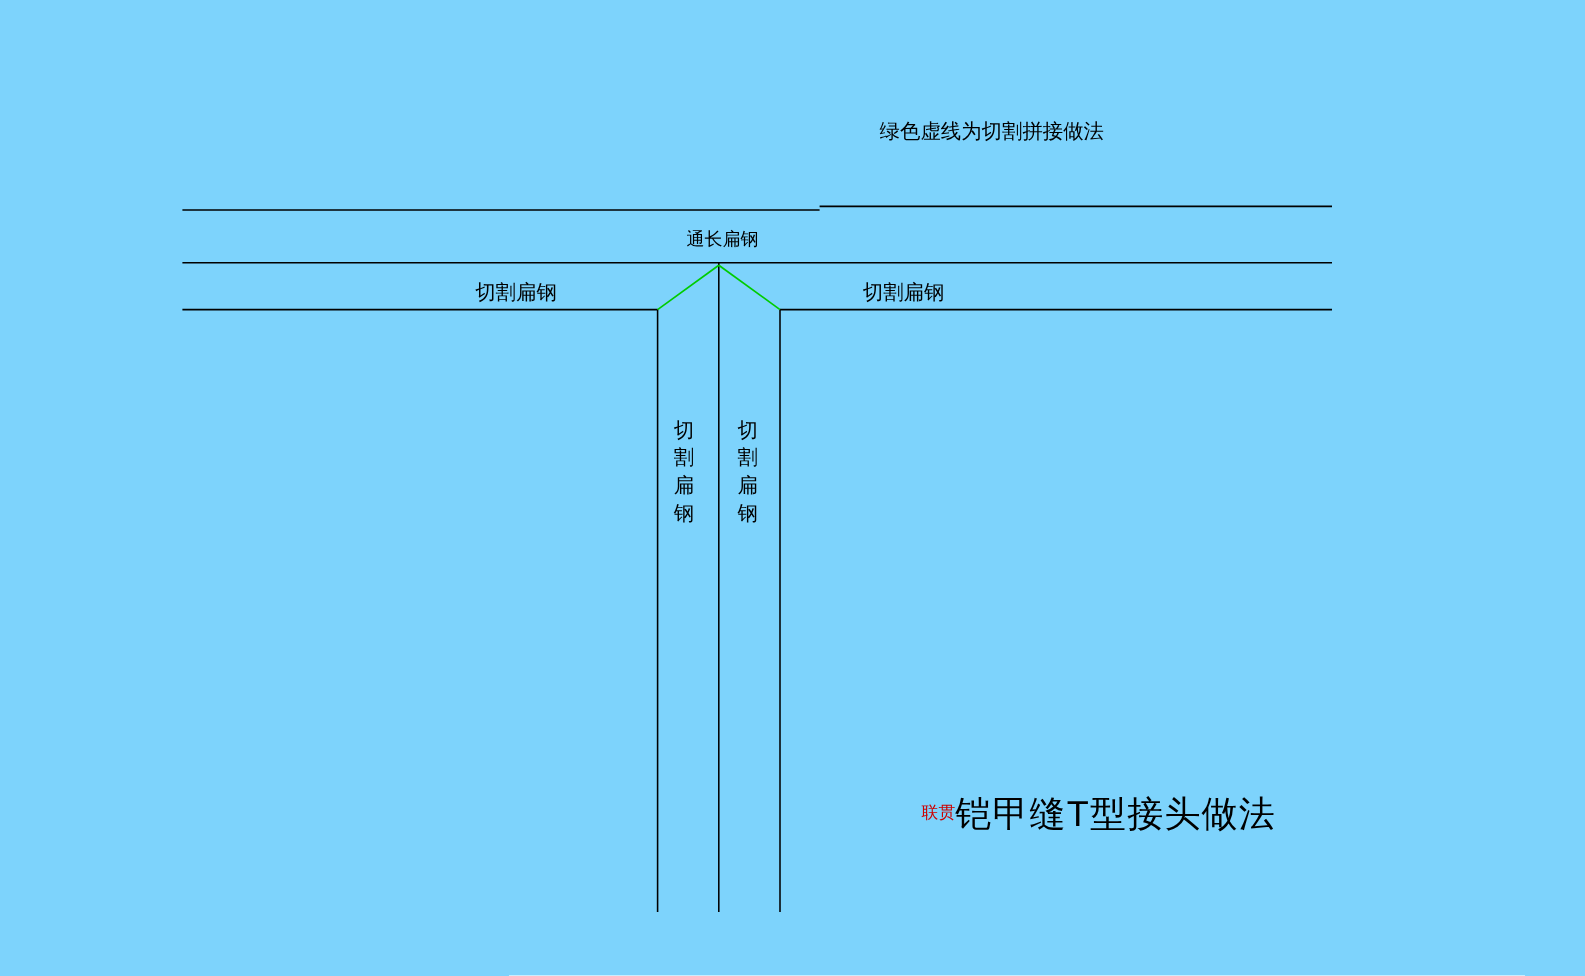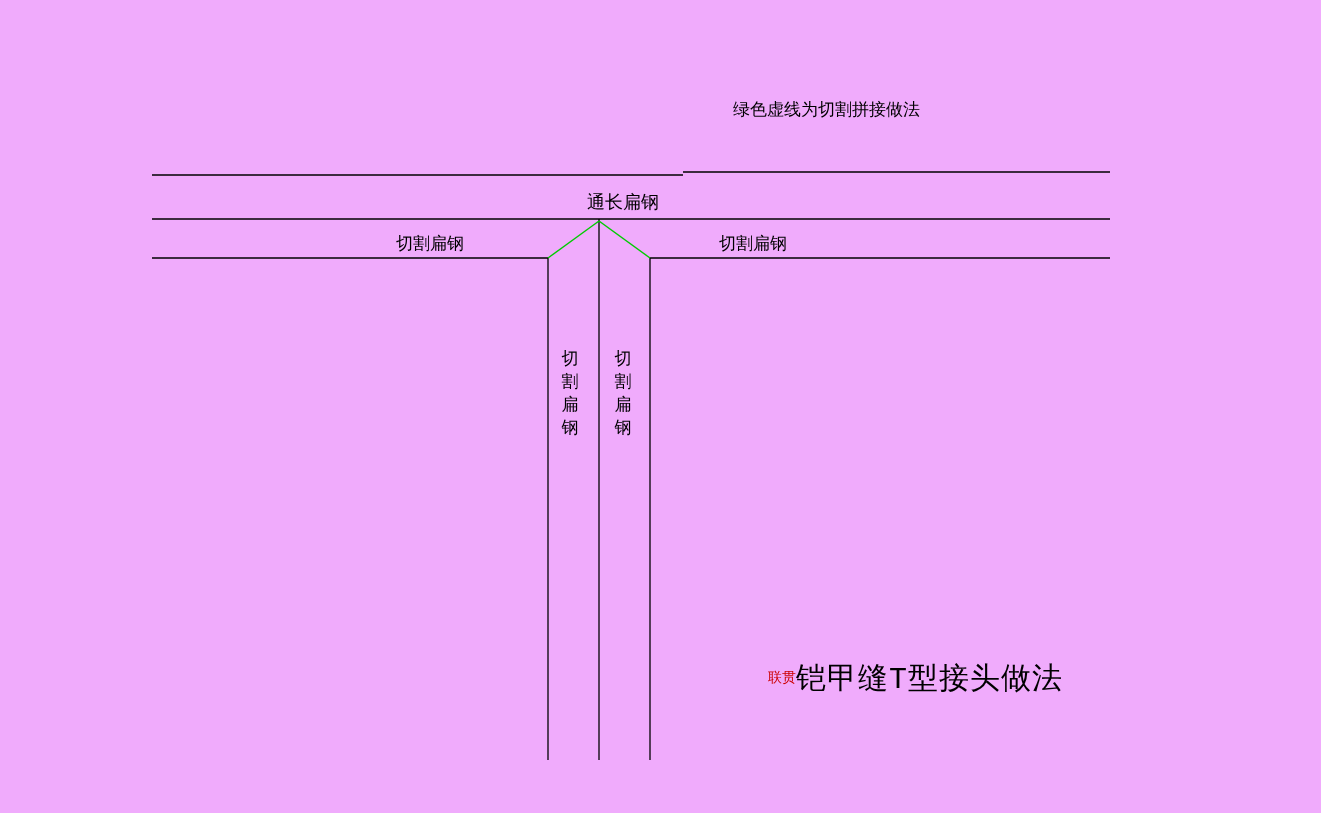--- a/index.html
+++ b/index.html
@@ -7,21 +7,21 @@
     padding: 0;
     background: #ffffff;
   }
   body {
     font-family: "Liberation Sans", sans-serif;
   }
   #canvas {
     position: relative;
     width: 1321px;
     height: 813px;
-    background: #f0abfc;
+    background: #7dd3fc;
     overflow: hidden;
   }
   #diagram-svg {
     position: absolute;
     left: 0;
     top: 0;
     width: 1321px;
     height: 813px;
   }
   .lbl {
@@ -29,23 +29,23 @@
     color: #000000;
     white-space: nowrap;
     font-family: "Liberation Sans", sans-serif;
   }
   #note-label {
     left: 733px;
     top: 98px;
     font-size: 17px;
   }
   #tongchang-label {
-    left: 587px;
+    left: 572px;
     top: 190px;
-    font-size: 18px;
+    font-size: 15px;
   }
   #cut-left-label {
     left: 396px;
     top: 232px;
     font-size: 17px;
   }
   #cut-right-label {
     left: 719px;
     top: 232px;
     font-size: 17px;
@@ -78,21 +78,21 @@
   #title-brand {
     color: #cc0000;
     font-size: 14px;
     font-family: "Liberation Sans", sans-serif;
     padding-bottom: 2px;
     letter-spacing: 0px;
   }
   #title-main {
     color: #000000;
     font-size: 30px;
-    font-family: Liberation Mono, monospace;
+    font-family: Liberation Sans, sans-serif;
     letter-spacing: 1px;
   }
 </style>
 </head>
 <body>
 
 <div id="canvas">
 
   <svg id="diagram-svg" viewBox="0 0 1321 813" xmlns="http://www.w3.org/2000/svg">
 

